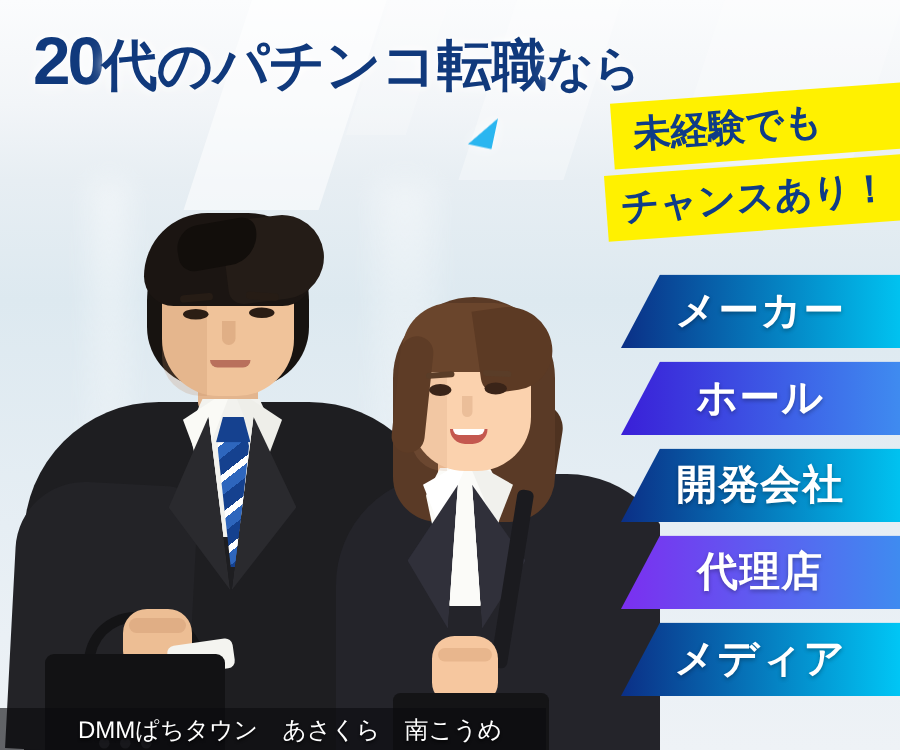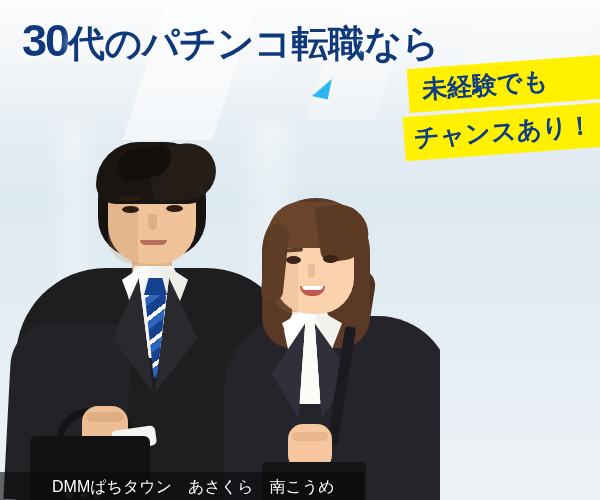--- a/index.html
+++ b/index.html
@@ -57,21 +57,21 @@
     font-weight:700;
     color:#10397c;
     letter-spacing:-.5px;
     white-space:nowrap;
     text-shadow:0 0 7px rgba(255,255,255,.95),0 0 14px rgba(255,255,255,.8);
   }
   .headline .num{
     font-size:45px;
     letter-spacing:-2px;
   }
-  .headline .sm{font-size:37px;}
+  .headline .sm{font-size:31px;}
 
   .logo{
     position:absolute;left:24px;top:74px;
     font-size:60px;line-height:1;
     font-weight:700;font-style:italic;
     letter-spacing:-1px;
     color:#123a80;
     white-space:nowrap;
     text-shadow:0 0 8px rgba(255,255,255,.95),0 0 16px rgba(255,255,255,.75);
   }
@@ -286,28 +286,45 @@
       <div class="w-mouth"></div>
       <div class="w-teeth"></div>
       <div class="w-strap"></div>
       <div class="w-hand"></div>
       <div class="w-hand-f"></div>
       <div class="w-bag"></div>
     </div>
   </div>
 
   <div class="headline">
-    <span class="num">30</span><span>代のパチンコ転職</span><span class="sm">なら</span>
+    <span class="num">20</span><span>代のパチンコ転職</span><span class="sm">なら</span>
   </div>
 
   <div class="arrow-accent"></div>
 
   <div class="badge" style="left:404px;top:62px;">
     <span class="badge-line l1">未経験でも</span>
     <span class="badge-line l2">チャンスあり！</span>
   </div>
 
+  <div class="cats">
+    <div class="cat" style="background: linear-gradient(90deg, rgb(11, 47, 134) 0%, rgb(0, 194, 240) 100%);">
+        <span>メーカー</span>
+      </div>
+    <div class="cat" style="background: linear-gradient(90deg, rgb(58, 31, 216) 0%, rgb(63, 139, 240) 100%);">
+        <span>ホール</span>
+      </div>
+    <div class="cat" style="background: linear-gradient(90deg, rgb(11, 47, 134) 0%, rgb(0, 194, 240) 100%);">
+        <span>開発会社</span>
+      </div>
+    <div class="cat" style="background: linear-gradient(90deg, rgb(123, 47, 240) 0%, rgb(63, 139, 240) 100%);">
+        <span>代理店</span>
+      </div>
+    <div class="cat" style="background: linear-gradient(90deg, rgb(11, 47, 134) 0%, rgb(0, 198, 245) 100%);">
+        <span>メディア</span>
+      </div>
+  </div>
 
   <div class="credit">
     <span class="credit-text">DMMぱちタウン　あさくら　南こうめ</span>
   </div>
 
 </div>
 
 </body></html>

